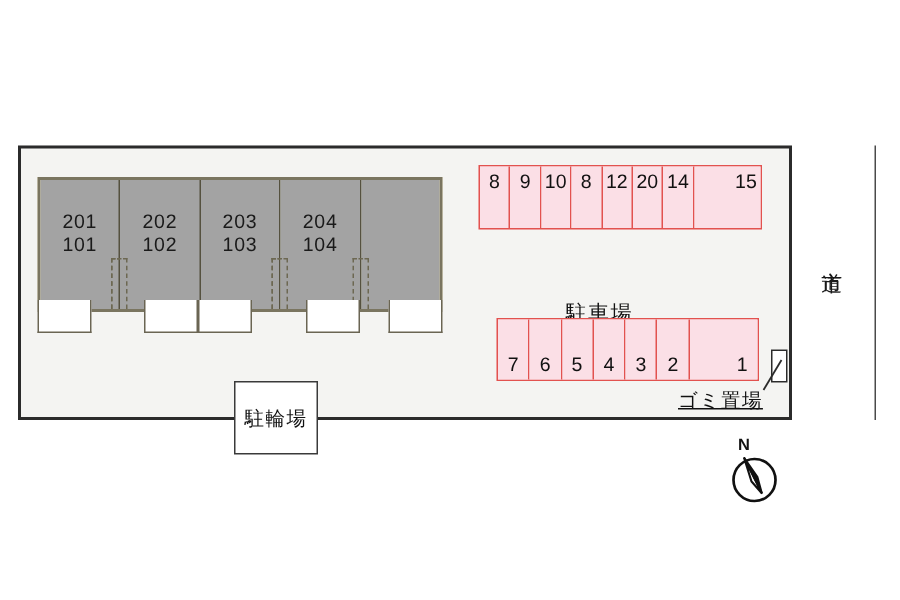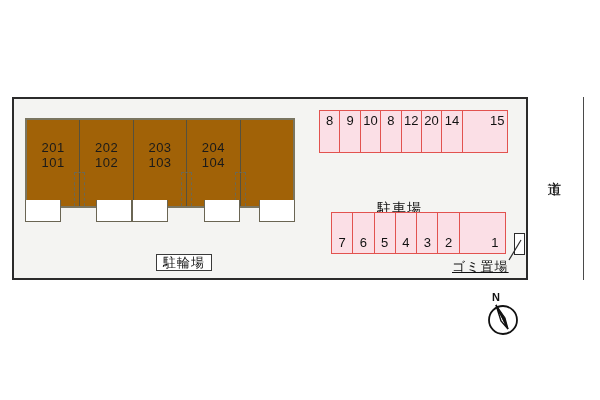--- a/index.html
+++ b/index.html
@@ -69,21 +69,21 @@
     box-sizing: border-box;
     border: 2px solid #7a7560;
     background: #fbf5cd;
     display: flex;
   }
   .unit {
     position: relative;
     flex: 1 1 0;
     box-sizing: border-box;
     border-right: 1.5px solid #55513f;
-    background: #a16207;
+    background: #a3a3a3;
   }
   .unit:last-child { border-right: none; }
   .unit-labels {
     position: absolute;
     left: 0;
     right: 0;
     top: 20px;
     text-align: center;
     font-size: 13px;
     line-height: 15px;
@@ -123,21 +123,21 @@
     background: #ffffff;
     border: 1.6px solid #6a6553;
     border-top: none;
   }
 
   
   .bike-label {
     position: absolute;
     left: 156px;
     top: 254px;
-    padding: 0 6px;
+    padding: 16px 6px;
     background: #ffffff;
     border: 1.4px solid #3a3a3a;
     font-size: 13px;
     line-height: 15px;
     color: #111111;
     letter-spacing: 1px;
     white-space: nowrap;
   }
 
   

